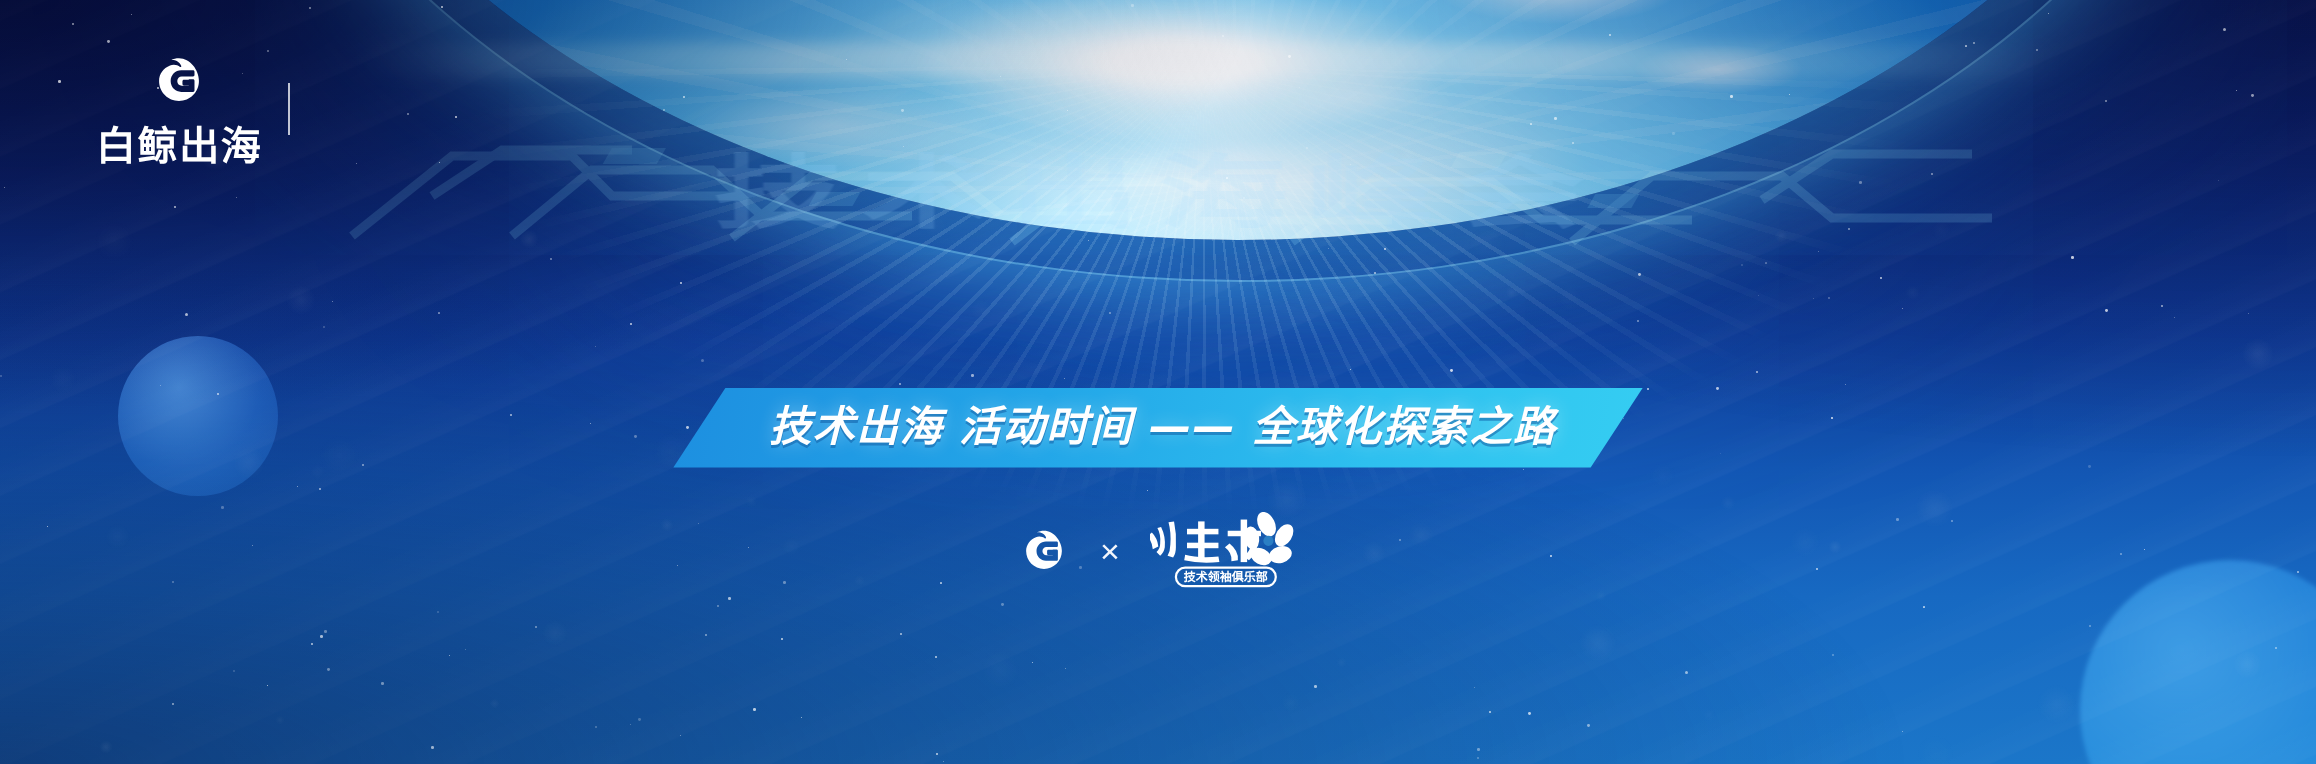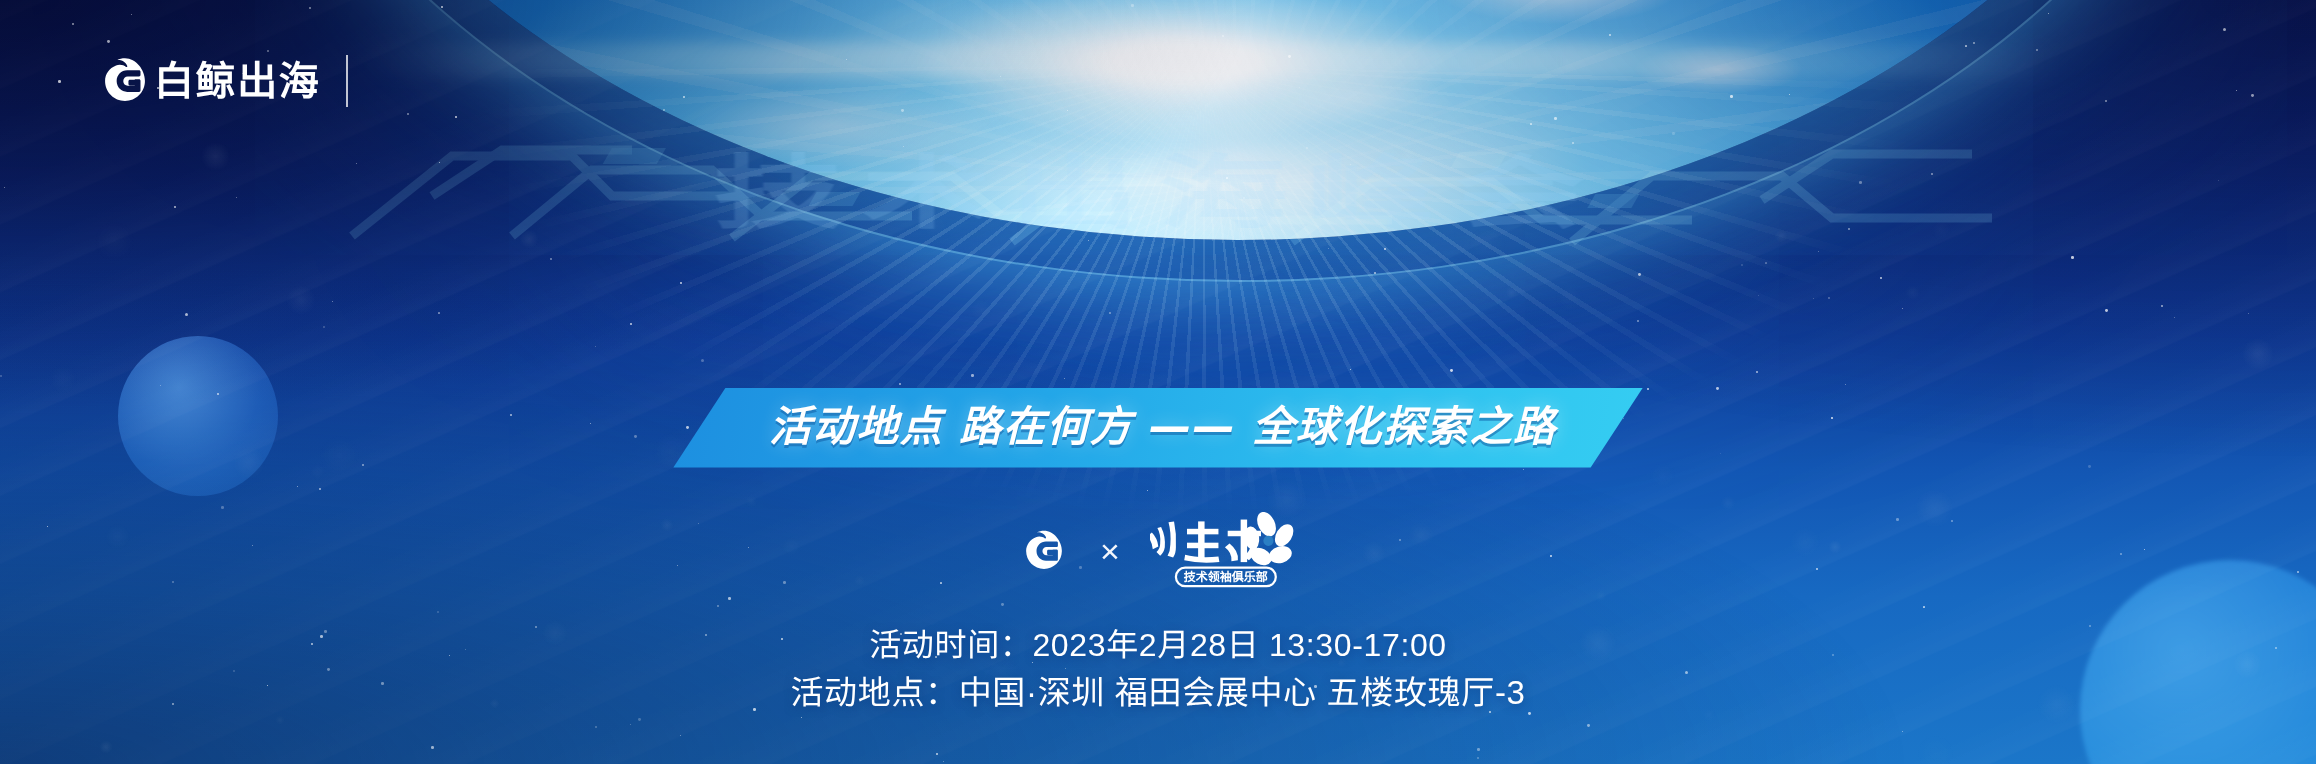--- a/index.html
+++ b/index.html
@@ -207,21 +207,21 @@
 
   
   .header{
     position:absolute;
     left:96px; top:52px;
     display:flex;
     align-items:center;
     gap:26px;
     z-index:30;
   }
-  .brand{display:flex;align-items:center;}
+  .brand{display:flex;align-items:center;gap:16px;flex-direction:column;}
   .brand-mark{width:58px;height:58px;flex:0 0 58px;}
   .brand-name{
     font-size:40px;
     font-weight:700;
     color:#fff;
     letter-spacing:.04em;
     line-height:1;
     white-space:nowrap;
   }
   .hdr-divider{
@@ -656,21 +656,21 @@
     </div>
 
     <div class="hdr-divider"></div>
 
 
   </div>
 
 
   <div class="sub-wrap">
     <div class="sub-banner">
-      <span class="sub-text">活动地点 路在何方 —— 全球化探索之路</span>
+      <span class="sub-text">技术出海 活动时间 —— 全球化探索之路</span>
     </div>
   </div>
 
   <div class="org-row">
 
 
     <span class="org-a">
       <svg class="org-a-mark" viewBox="0 0 64 64">
         <path fill="#ffffff" d="M32 7c-3.2 0-6.2.7-8.9 2 2.6-.2 5.2.3 7.3 1.6 2 1.2 3.4 3 4.1 4.9.3.8-.6 1.5-1.3 1-1.9-1.4-4.3-2.3-6.9-2.3-1.5 0-2.9.3-4.2.8C14.6 18 10 24.5 10 32c0 12.2 9.8 22 22 22s22-9.8 22-22S44.2 7 32 7zm2.4 13.2h13.1c.9 0 1.6.7 1.6 1.6v3.6c0 .9-.7 1.6-1.6 1.6h-6.1v3.1h6.1c.9 0 1.6.7 1.6 1.6v10.7c0 .9-.7 1.6-1.6 1.6H34.4c-6.4 0-11.6-5.2-11.6-11.6v-.6c0-6.4 5.2-11.6 11.6-11.6zm.6 6.8c-2.7 0-4.9 2.2-4.9 4.9v.4c0 2.7 2.2 4.9 4.9 4.9h7.8V37h-5.4c-.9 0-1.6-.7-1.6-1.6v-3.2c0-.9.7-1.6 1.6-1.6h5.4v-3.6H35z"></path>
       </svg>
@@ -704,18 +704,14 @@
           <path d="M116 36 q-2 10 -9 16 l-6-4 q7-5 9-14z"></path>
         </g>
 
         <rect x="28" y="60" width="108" height="20" rx="10" fill="none" stroke="#ffffff" stroke-width="2.4"></rect>
         <text x="82" y="74.5" text-anchor="middle" font-family="DejaVu Sans, Liberation Sans, sans-serif" font-size="13" font-weight="700" fill="#ffffff" id="flower-tagline">技术领袖俱乐部</text>
       </svg>
     </span>
 
   </div>
 
-  <div class="info">
-    <div class="info-line">活动时间：2023年2月28日 13:30-17:00</div>
-    <div class="info-line venue">活动地点：中国·深圳 福田会展中心 五楼玫瑰厅-3</div>
-  </div>
 
 </div>
 
 </body></html>

